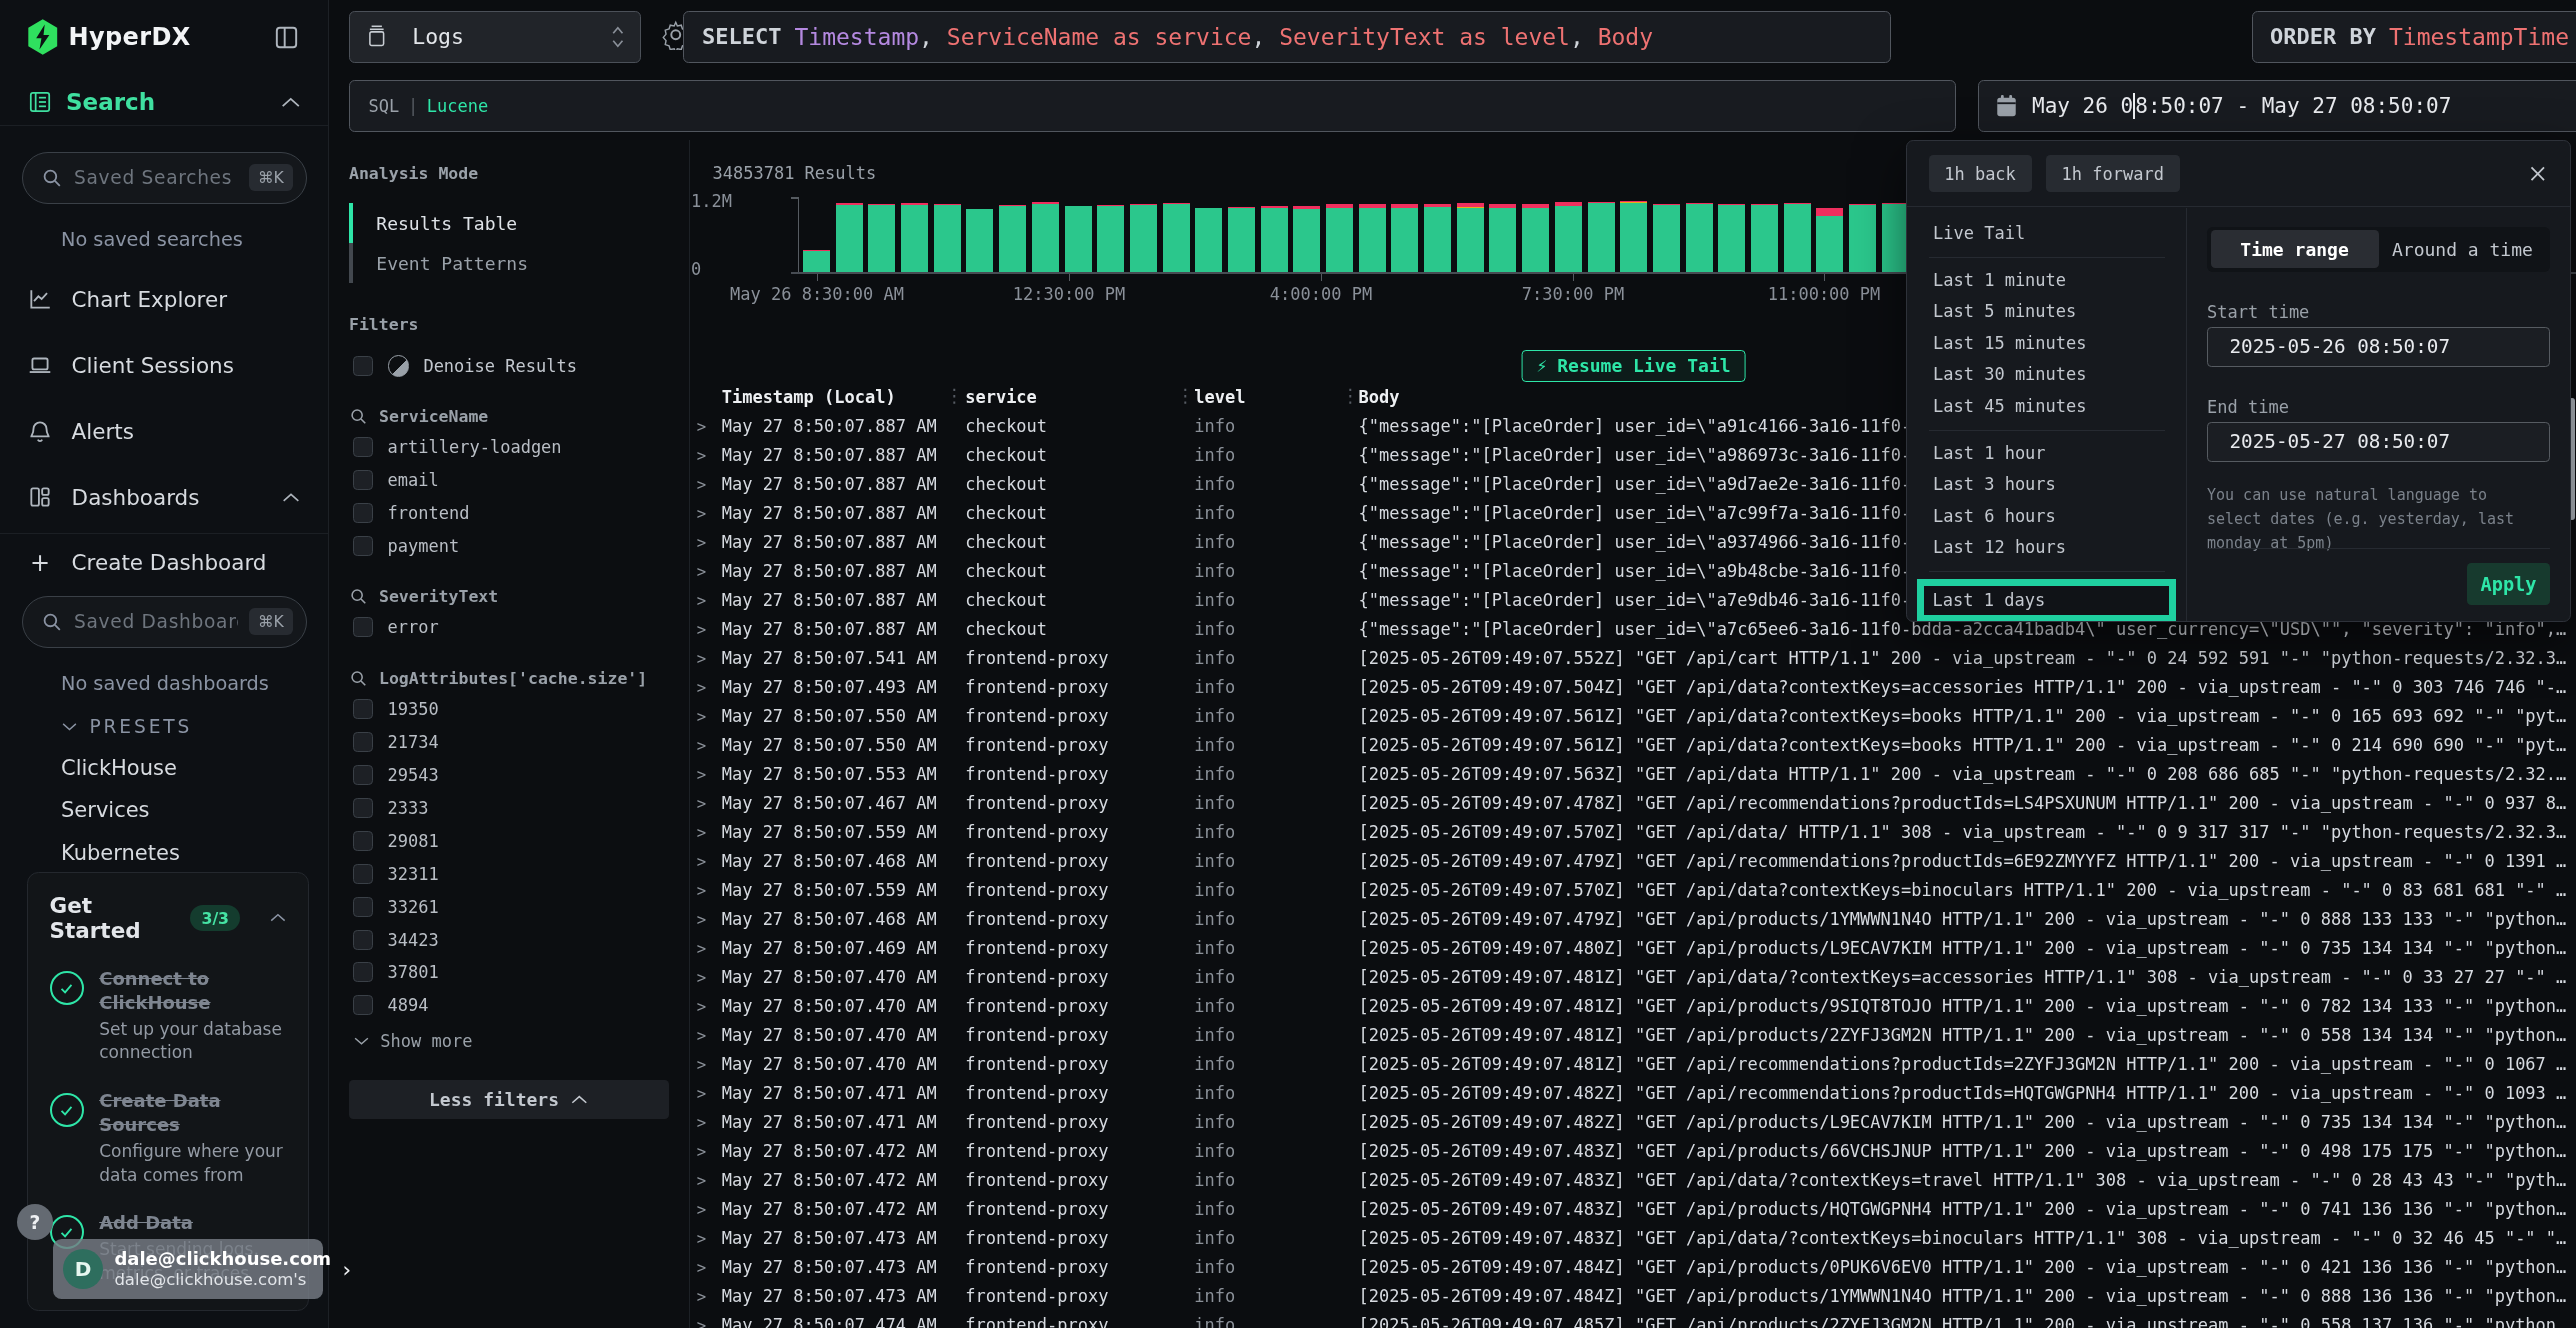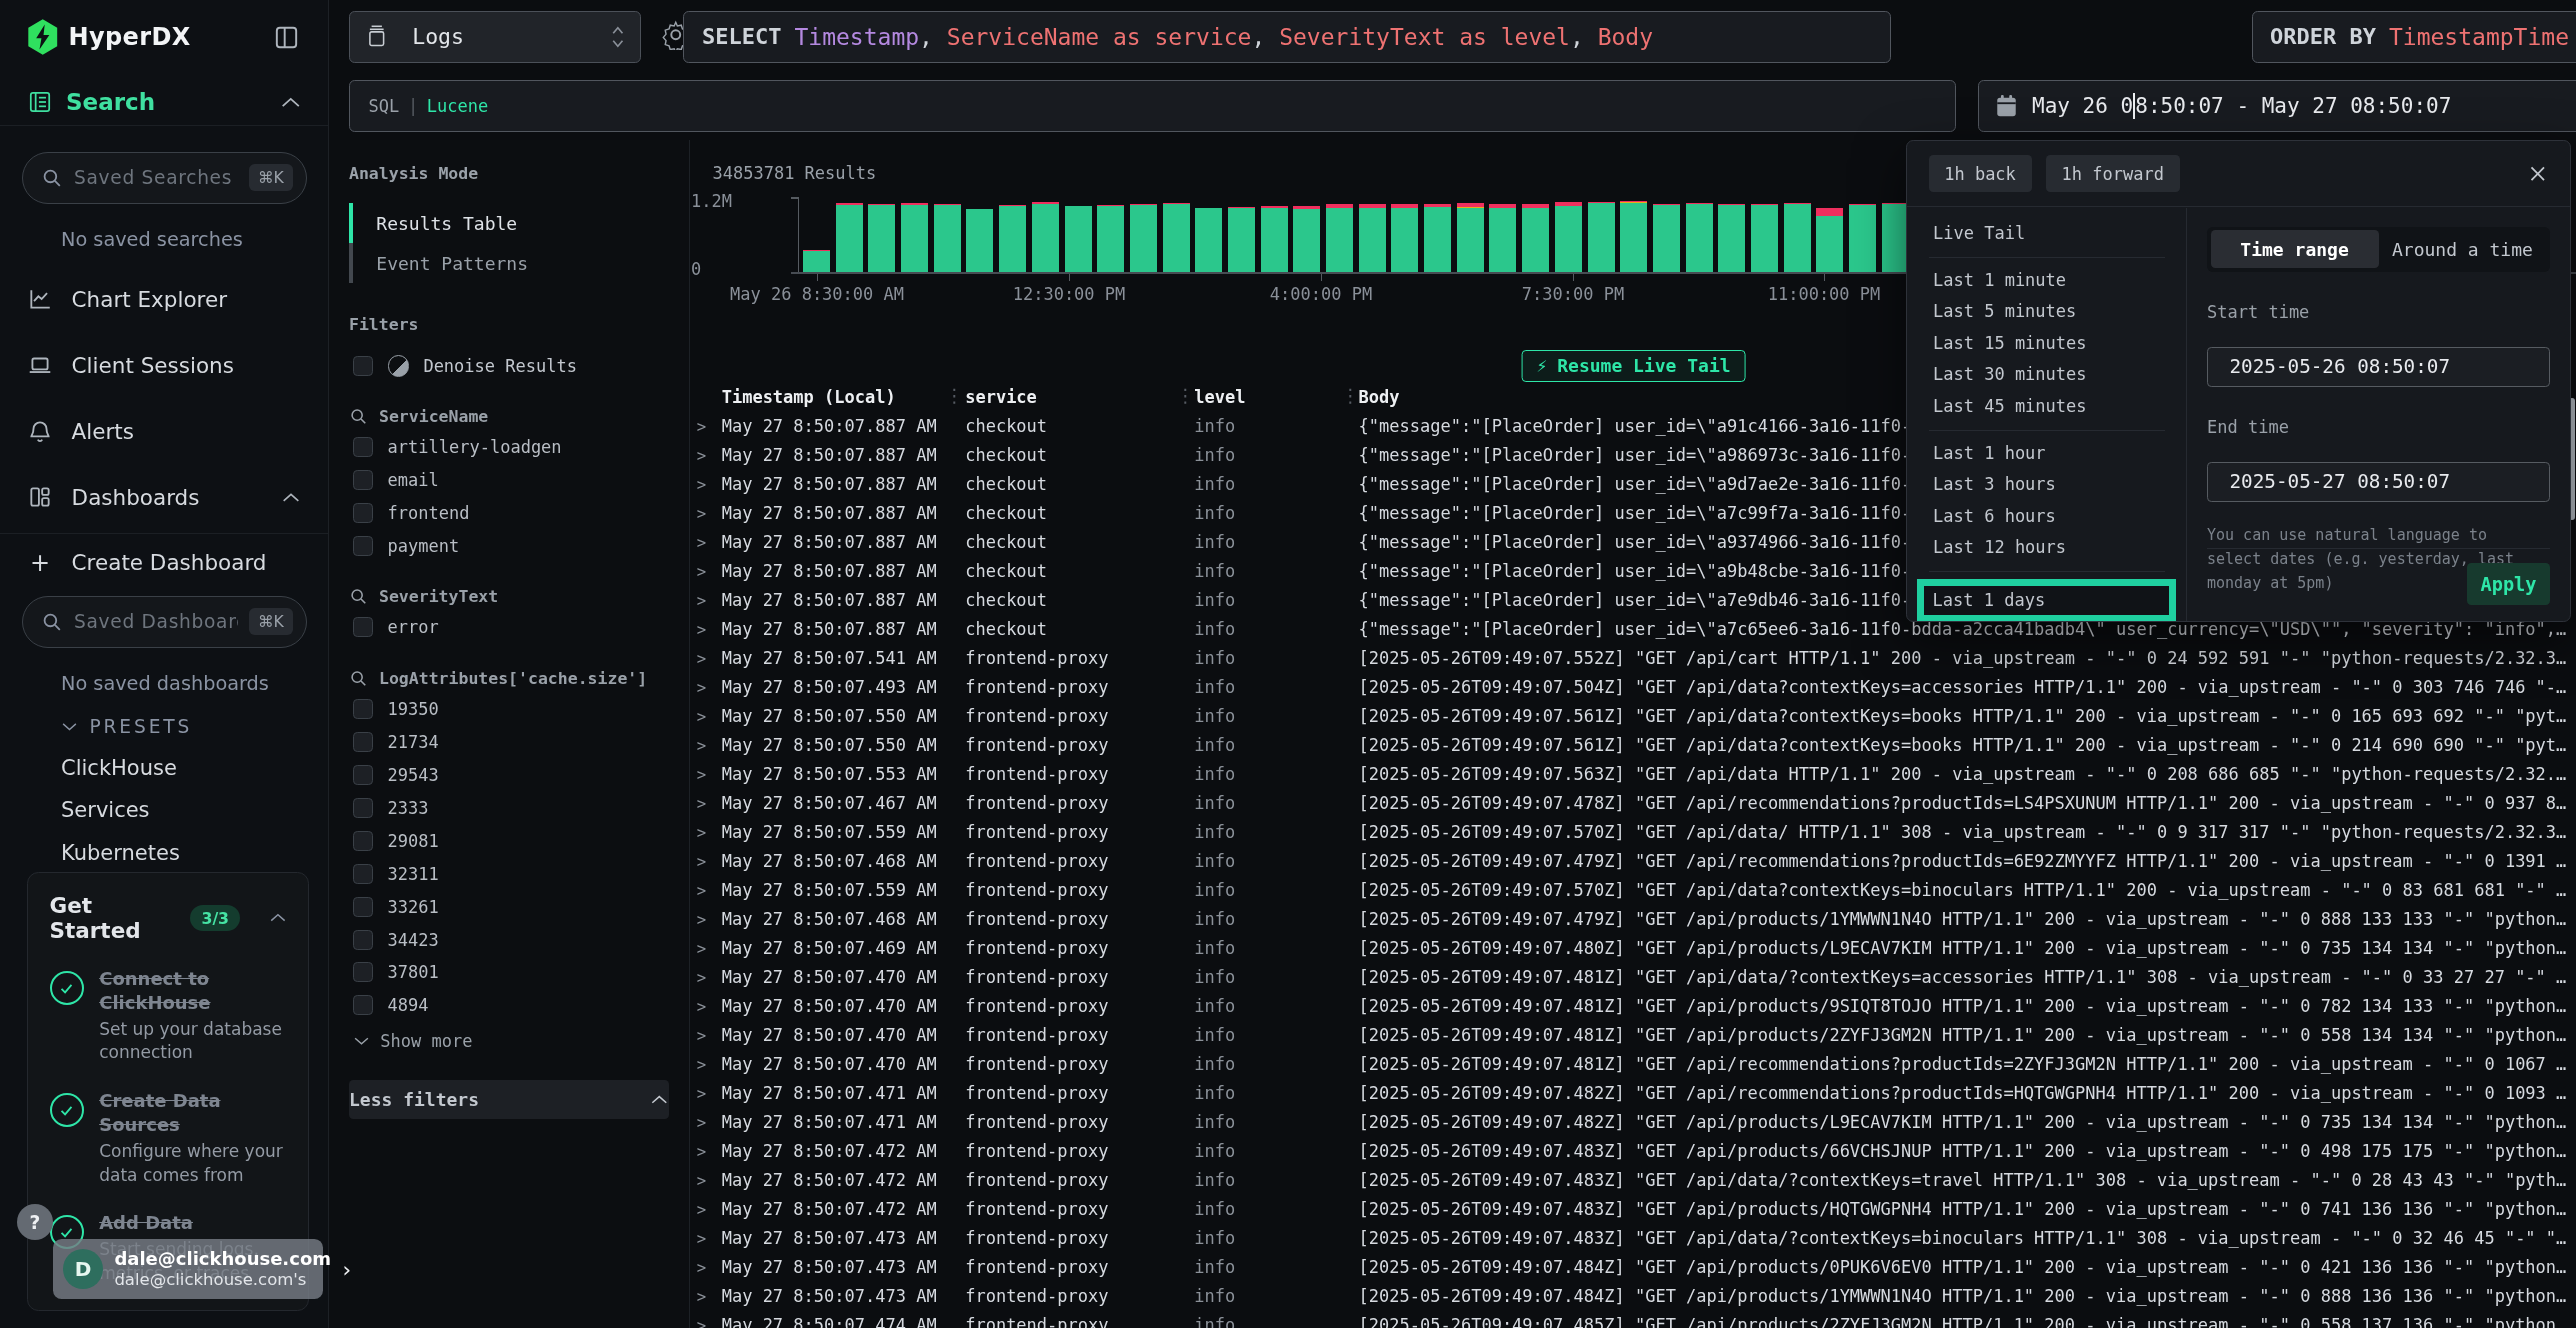--- a/index.html
+++ b/index.html
@@ -95,21 +95,21 @@
   .denoise-circle { width:21.5px; height:21.5px; border:1.4px solid #9aa1a9; border-radius:50%;
                     background:linear-gradient(315deg, #9aa1a9 0 46%, transparent 46%); }
   #denoise-row .t { font-size:17px; color:#c3c8cf; }
   .fgroup { margin-top:30px; }
   .fgroup-head { display:flex; align-items:center; gap:11.4px; }
   .fgroup-head .gname { font-size:16.5px; font-weight:bold; color:#9aa1a9; white-space:nowrap; }
   .fopt { display:flex; align-items:flex-start; gap:14.3px; margin-top:11.4px; padding-left:4.3px; height:21.5px; cursor:pointer; }
   .fopt .ol { font-size:17px; color:#b9bec5; white-space:nowrap; }
   .showmore { display:flex; align-items:center; gap:10px; color:#9aa1a9; font-size:17px; margin-top:14.3px; padding-left:4.3px; cursor:pointer; }
   #less-filters { margin:29px 0 0 0; height:39px; background:#1d2025; border-radius:4.3px; color:#c3c8cf;
-                  font-size:18px; font-weight:bold; display:flex; align-items:center; justify-content:space-between; gap:11.4px; cursor:pointer; }
+                  font-size:18px; font-weight:bold; display:flex; align-items:center; justify-content:center; gap:11.4px; cursor:pointer; }
 
   
   #results { position:absolute; left:691px; top:140px; right:0; bottom:0; overflow:hidden; }
   #res-count { position:absolute; left:21.5px; top:23px; font-size:17px; color:#9aa1a9; }
   #chart { position:absolute; left:0; top:50px; right:0; height:122px; }
   #ymax { position:absolute; right:2483px; left:0; top:1.4px; text-align:right; font-size:17px; color:#8a9099; }
   #ymin { position:absolute; right:2483px; left:0; top:69px; text-align:right; font-size:17px; color:#8a9099; }
   #yaxis { position:absolute; left:107px; top:7.2px; width:1.4px; height:75px; background:#565b61; }
   #yaxis-tick { position:absolute; left:100px; top:7.2px; width:7.2px; height:1.4px; background:#565b61; }
   #baseline { position:absolute; left:100px; right:0; top:82px; height:2.1px; background:#474c53; }
@@ -147,21 +147,21 @@
   #tp-left { width:288px; border-right:1.4px solid #262a31; padding-top:10px; }
   .q-item { height:31.5px; line-height:31.5px; padding-left:26px; font-size:17px; color:#c3c8cf; white-space:nowrap; cursor:pointer; }
   .q-div { border-top:1.4px solid #262a31; margin:7.2px 21.5px; }
   .q-hl { border:7.2px solid #1fd0a0; margin:4.3px 10px 4.3px 10px; }
   .q-hl .q-item { height:29px; line-height:29px; padding-left:8.6px; background:#101317; }
   #tp-right { flex:1; padding:18.6px 20px 0 20px; position:relative; }
   #tp-tabs { background:#101317; border-radius:5.7px; display:flex; padding:3.6px; }
   .tp-tab { flex:1; text-align:center; font-size:18px; color:#c3c8cf; padding:8.6px 0; border-radius:4.3px; cursor:pointer; }
   .tp-tab.active { background:#2a2d33; color:#ffffff; font-weight:bold; }
   .tp-label { font-size:17px; color:#9aa1a9; margin-top:30px; }
-  .tp-input { margin-top:25px; height:40px; background:#1b1e23; border:1.4px solid #565b61; border-radius:4.3px;
+  .tp-input { margin-top:5px; height:40px; background:#1b1e23; border:1.4px solid #565b61; border-radius:4.3px;
               display:flex; align-items:center; padding-left:21.5px; font-size:19.3px; color:#e8eaee; }
   #tp-hint { margin-top:21.5px; font-size:15px; line-height:24px; color:#7b828b; width:343px; }
   #tp-divider { position:absolute; left:20px; right:20px; bottom:72px; border-top:1.4px solid #262a31; }
   #apply-btn { position:absolute; right:20px; bottom:15.7px; width:83px; height:42px; background:#173a2e;
                color:#2ee6a8; font-size:18.6px; font-weight:bold; border-radius:4.3px; display:flex;
                align-items:center; justify-content:center; cursor:pointer; }
 </style>
 </head>
 <body>
 

